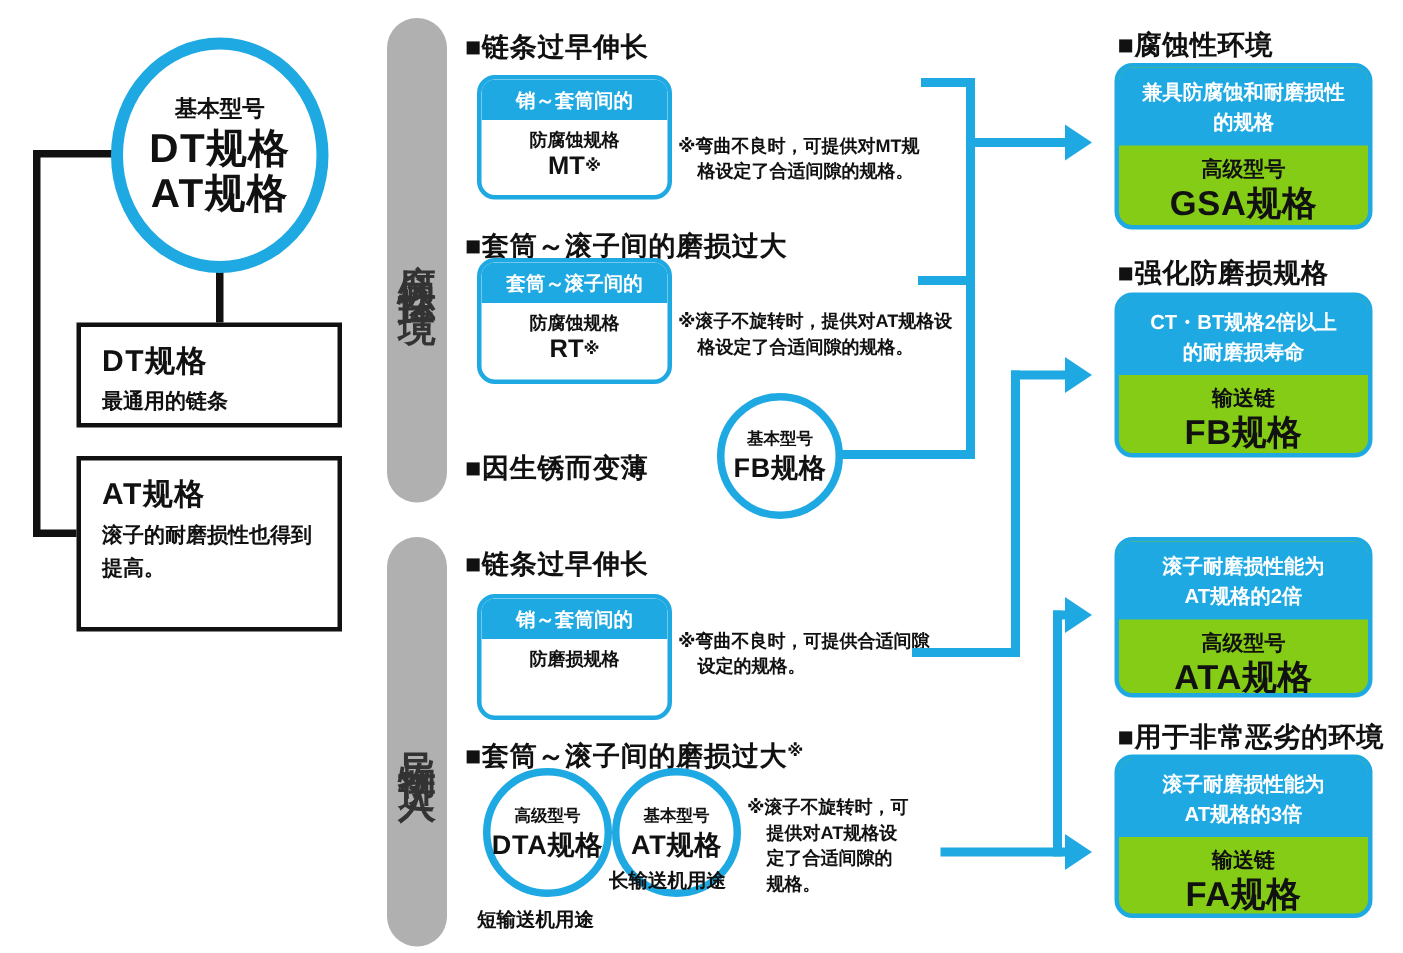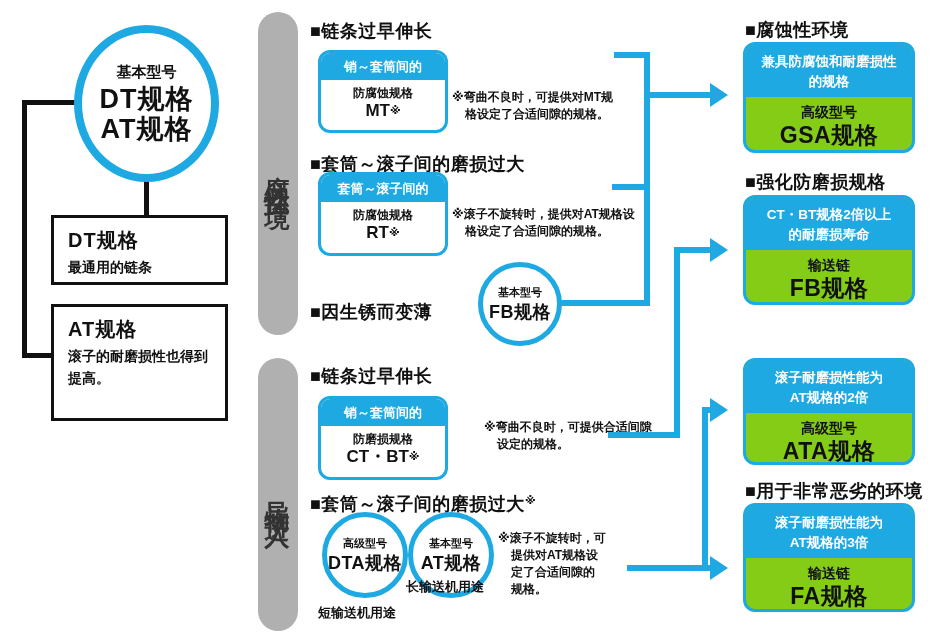--- a/index.html
+++ b/index.html
@@ -123,23 +123,22 @@
   <div class="ccircle" style="left:478px; top:262px; width:74px; height:74px;">
     <div class="tag">基本型号</div>
     <div class="model">FB规格</div>
   </div>
 
   <div class="shead" style="left:310px; top:364px;">■链条过早伸长</div>
 
   <div class="mbox" style="top:396px; height:78px;">
     <div class="band">销～套筒间的</div>
     <div class="type">防磨损规格</div>
-    <div class="model"><span>CT・BT</span><span class="modelmark">※</span></div>
-  </div>
-  <div class="note" style="left:452px; top:419px;margin-left:32px;">
+  </div>
+  <div class="note" style="left:452px; top:419px;">
     <div>※弯曲不良时，可提供合适间隙</div>
     <div class="ind">设定的规格。</div>
   </div>
 
   <div class="shead" style="left:310px; top:492px;"><span>■套筒～滚子间的磨损过大</span><sup>※</sup></div>
 
   <div class="ccircle" style="left:322px; top:512px; width:76px; height:76px;">
     <div class="tag">高级型号</div>
     <div class="model">DTA规格</div>
   </div>

